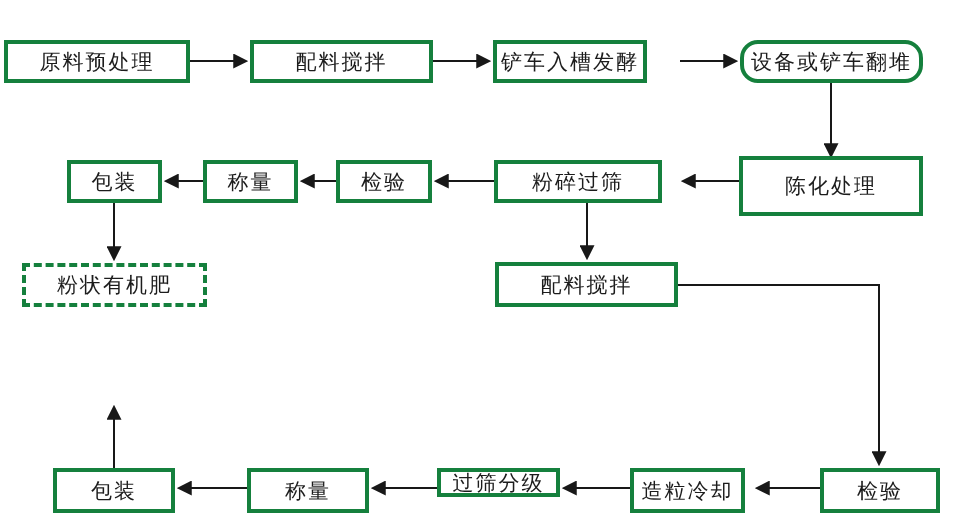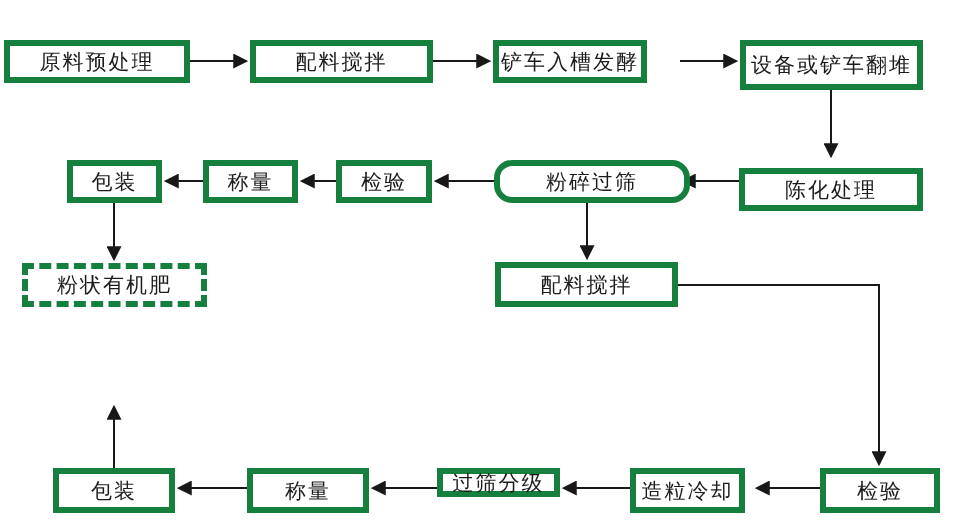--- a/index.html
+++ b/index.html
@@ -19,40 +19,40 @@
     position: absolute;
     left: 0;
     top: 0;
     width: 967px;
     height: 529px;
   }
   .node {
     position: absolute;
     box-sizing: border-box;
     background: #ffffff;
-    border: 6px solid #15803d;
+    border: 4px solid #15803d;
     display: flex;
     align-items: center;
     justify-content: center;
     font-size: 21px;
     color: #1c1c1c;
     letter-spacing: 2px;
     white-space: nowrap;
   }
   .node.dashed {
     border-style: dashed;
   }
   
   #n-pretreatment { left: 4px;   top: 40px;  width: 186px; height: 43px; }
   #n-mixing-top   { left: 250px; top: 40px;  width: 183px; height: 43px; }
   #n-fermentation { left: 493px; top: 40px;  width: 154px; height: 43px; }
-  #n-turning      { left: 740px; top: 40px;  width: 183px; height: 50px; }
+  #n-turning      { left: 740px; top: 40px;  width: 183px; height: 43px; border-radius: 18px; }
   
-  #n-aging        { left: 739px; top: 168px; width: 184px; height: 43px; }
-  #n-crushing     { left: 494px; top: 160px; width: 196px; height: 43px; border-radius: 18px; }
+  #n-aging        { left: 739px; top: 156px; width: 184px; height: 60px; }
+  #n-crushing     { left: 494px; top: 160px; width: 168px; height: 43px; }
   #n-inspect-mid  { left: 336px; top: 160px; width: 96px;  height: 43px; }
   #n-weigh-mid    { left: 203px; top: 160px; width: 95px;  height: 43px; }
   #n-pack-mid     { left: 67px;  top: 160px; width: 95px;  height: 43px; }
   
   #n-powder       { left: 22px;  top: 263px; width: 185px; height: 44px; }
   #n-mixing-mid   { left: 495px; top: 262px; width: 183px; height: 45px; }
   #n-granule      { left: 22px;  top: 359px; width: 185px; height: 44px; }
   
   #n-inspect-bot  { left: 820px; top: 468px; width: 120px; height: 45px; }
   #n-cooling      { left: 630px; top: 468px; width: 115px; height: 45px; }

